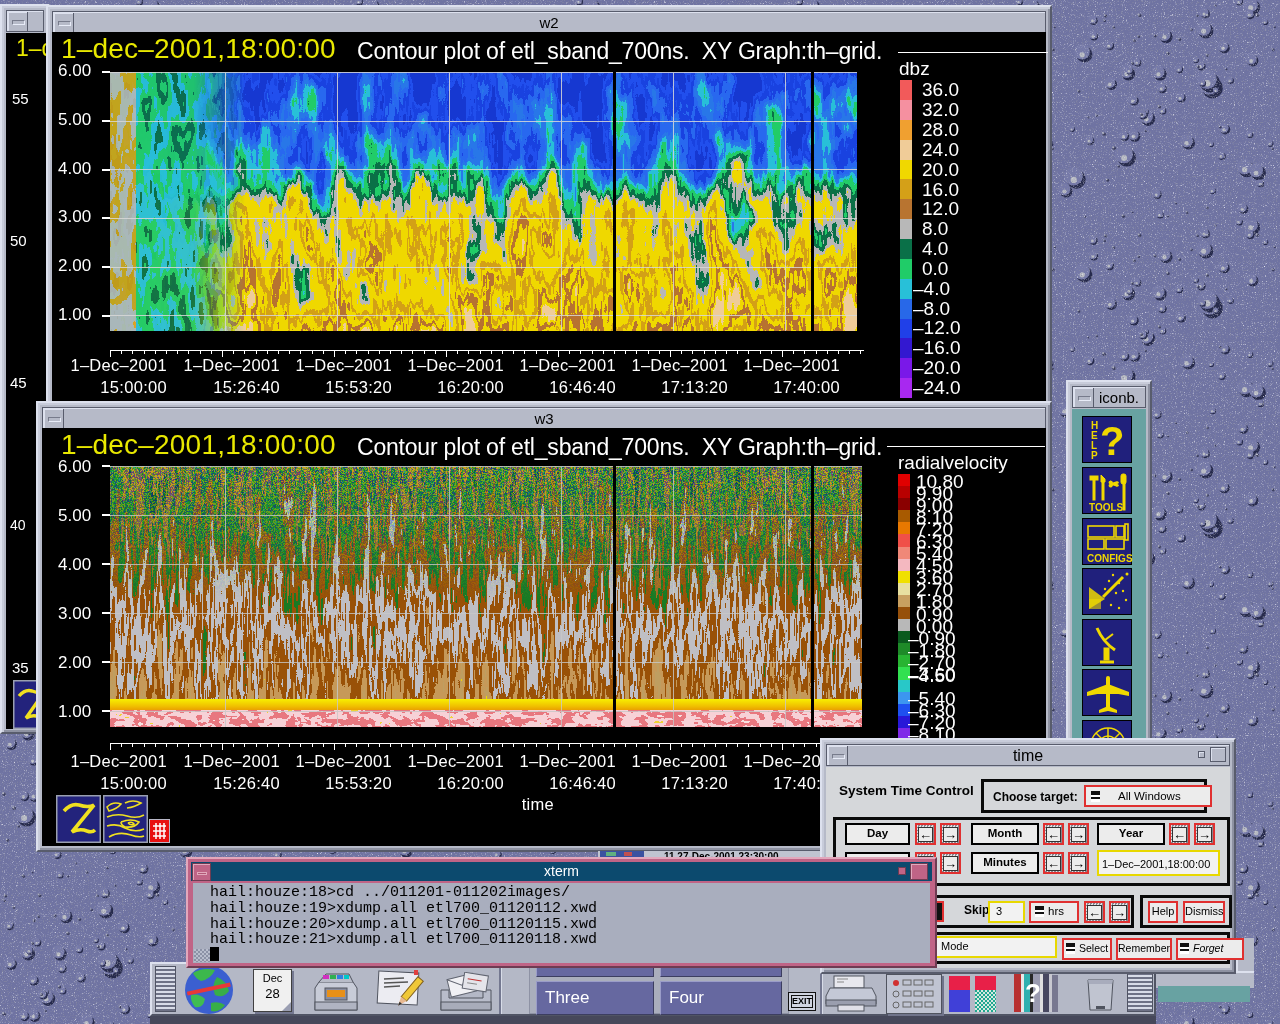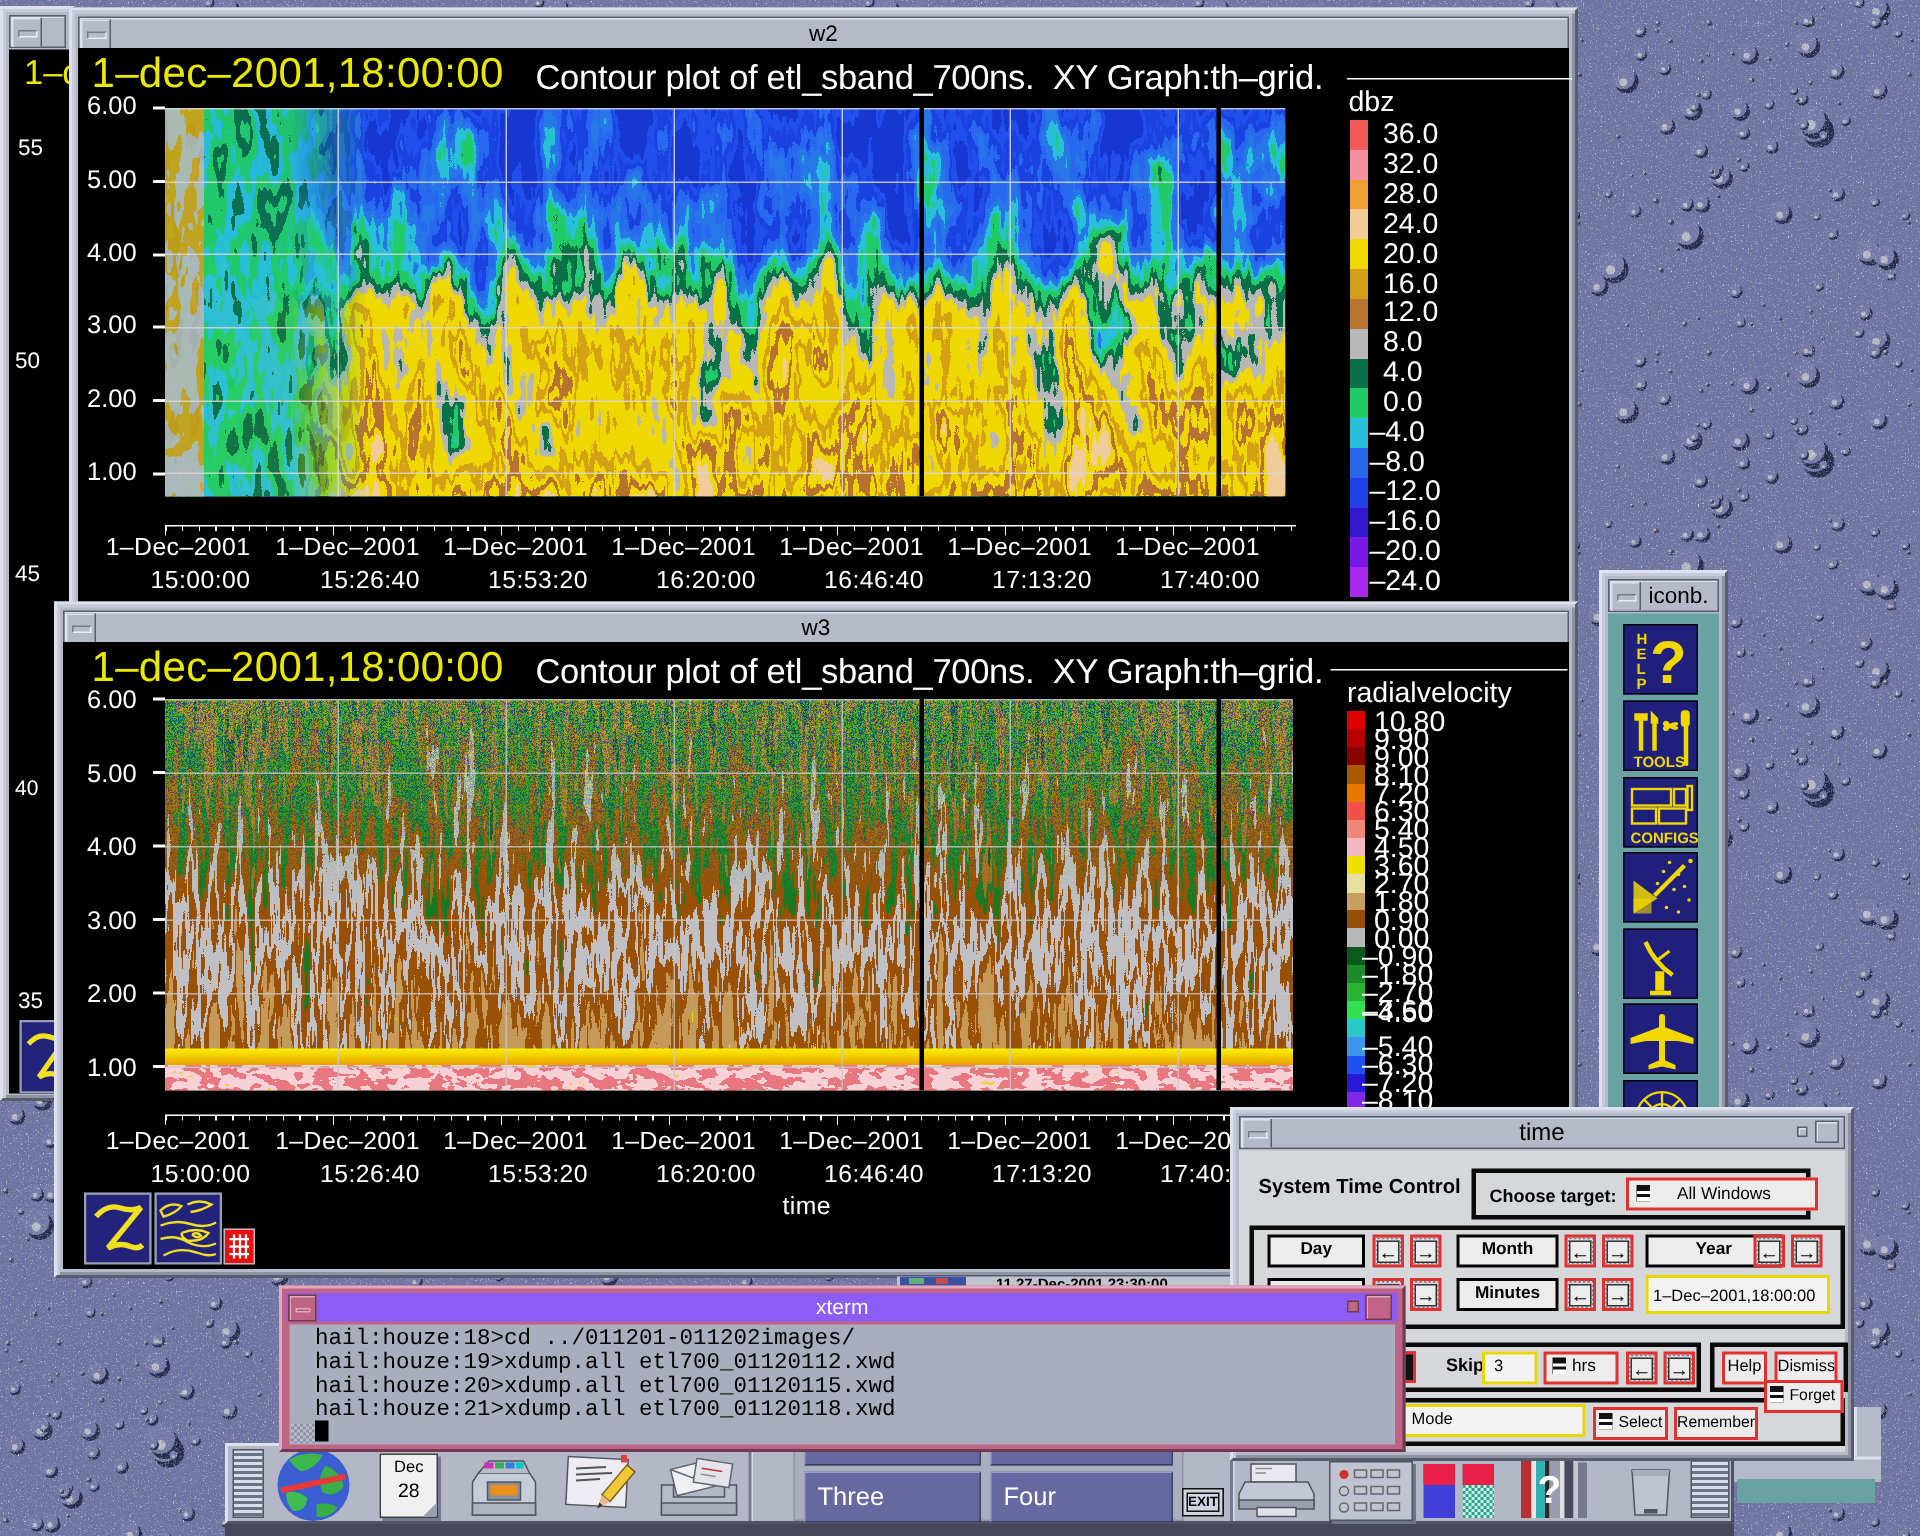--- a/index.html
+++ b/index.html
@@ -921,21 +921,21 @@
   <div class="tarr" style="left:114px;top:56px;">
         <b>→</b>
       </div>
   <div class="tbtn" style="left:145px;top:56px;width:68px;">Month</div>
   <div class="tarr" style="left:217px;top:56px;">
         <b>←</b>
       </div>
   <div class="tarr" style="left:242px;top:56px;">
         <b>→</b>
       </div>
-  <div class="tbtn" style="left:271px;top:56px;width:91px;">Year</div>
+  <div class="tbtn" style="left:271px;top:56px;width:68px;">Year</div>
   <div class="tarr" style="left:343px;top:56px;">
         <b>←</b>
       </div>
   <div class="tarr" style="left:368px;top:56px;">
         <b>→</b>
       </div>
   <div class="tbtn" style="left:19px;top:85px;width:65px;">Hour</div>
   <div class="tarr" style="left:89px;top:85px;">
         <b>←</b>
       </div>
@@ -961,27 +961,27 @@
   <div class="tarr" style="left:283px;top:134px;">
         <b>→</b>
       </div>
   <div class="tbox" style="left:314px;top:128px;width:92px;height:33px;"></div>
   <div class="topt" style="left:322px;top:134px;width:30px;border-color:#e03030;text-align:center;line-height:17px;font-size:11px;">Help</div>
   <div class="topt" style="left:357px;top:134px;width:42px;text-align:center;line-height:17px;font-size:11px;">Dismiss</div>
   <div class="tbox" style="left:7px;top:165px;width:397px;height:32px;"></div>
   <div class="tfld" style="left:15px;top:169px;width:216px;padding:2px 0 0 98px;">Mode</div>
   <div class="topt" style="left:236px;top:171px;width:50px;line-height:17px;padding-left:2px;font-size:10.5px;"><span class="mg"></span>Select</div>
   <div class="topt" style="left:290px;top:171px;width:56px;text-align:center;line-height:17px;font-size:10.5px;">Remember</div>
-  <div class="topt" style="left:350px;top:153px;width:53px;line-height:17px;padding-left:2px;font-size:10.5px;"><span class="mg"></span>Forget</div>
+  <div class="topt" style="left:350px;top:171px;width:68px;line-height:17px;padding-left:2px;font-size:10.5px;font-style:italic;"><span class="mg"></span>Forget</div>
  </div>
 </div>
 
 <div class="abs" id="xterm" style="left:186px;top:857px;width:751px;height:111px;background:#c06486;
  border-top:2px solid #e2a8bc;border-left:2px solid #e2a8bc;border-right:2px solid #6e3c52;border-bottom:2px solid #6e3c52;">
- <div class="abs" style="left:3px;top:3px;right:3px;height:19px;background:#8b5cf6;">
+ <div class="abs" style="left:3px;top:3px;right:3px;height:19px;background:#0c4a6e;">
   <div class="abs" style="left:1px;top:1px;width:19px;height:18px;background:#c06486;border:1px solid #6e3c52;box-shadow:inset 1px 1px 0 #e2a8bc;">
    <div class="abs" style="left:4px;top:8px;width:10px;height:3px;background:#b25876;border:1px solid #e2a8bc;"></div>
       </div>
   <div class="abs" style="width:100%;text-align:center;top:1px;font-size:14px;color:#fff;">xterm</div>
   <div class="abs" style="right:26px;top:5px;width:8px;height:8px;background:#c06486;border:1px solid #6e3c52;"></div>
   <div class="abs" style="right:4px;top:1px;width:18px;height:17px;background:#c06486;border:1px solid #6e3c52;box-shadow:inset 1px 1px 0 #e2a8bc;"></div>
  </div>
  <div class="abs" id="xtc" style="left:5px;top:24px;right:5px;bottom:3px;background:#a9aebe;font-family:'Liberation Mono',monospace;font-size:15px;color:#000;">
   <div class="abs" style="left:17px;top:2px;white-space:pre;line-height:15.8px;letter-spacing:0;">hail:houze:18&gt;cd ../011201-011202images/
 hail:houze:19&gt;xdump.all etl700_01120112.xwd

